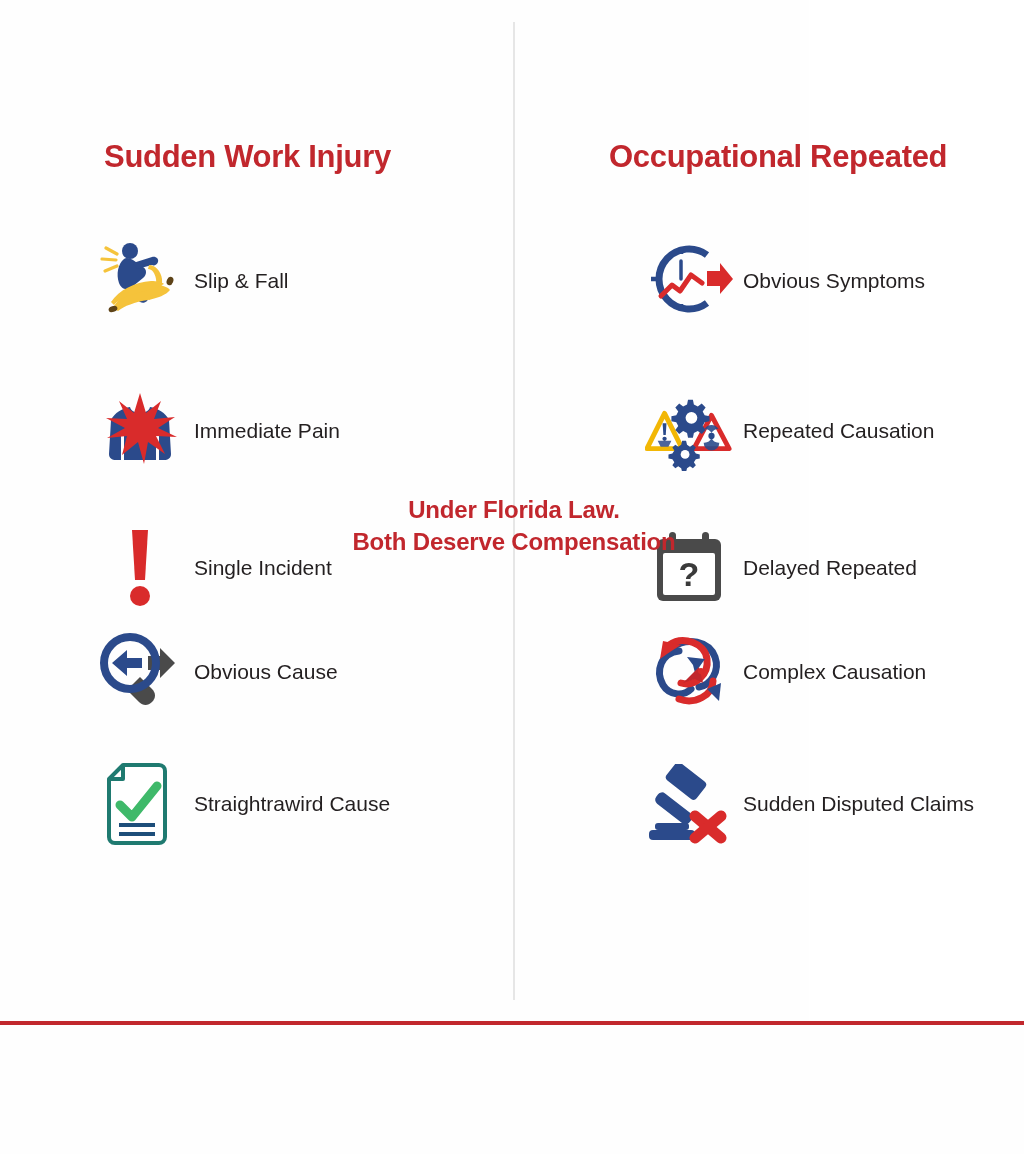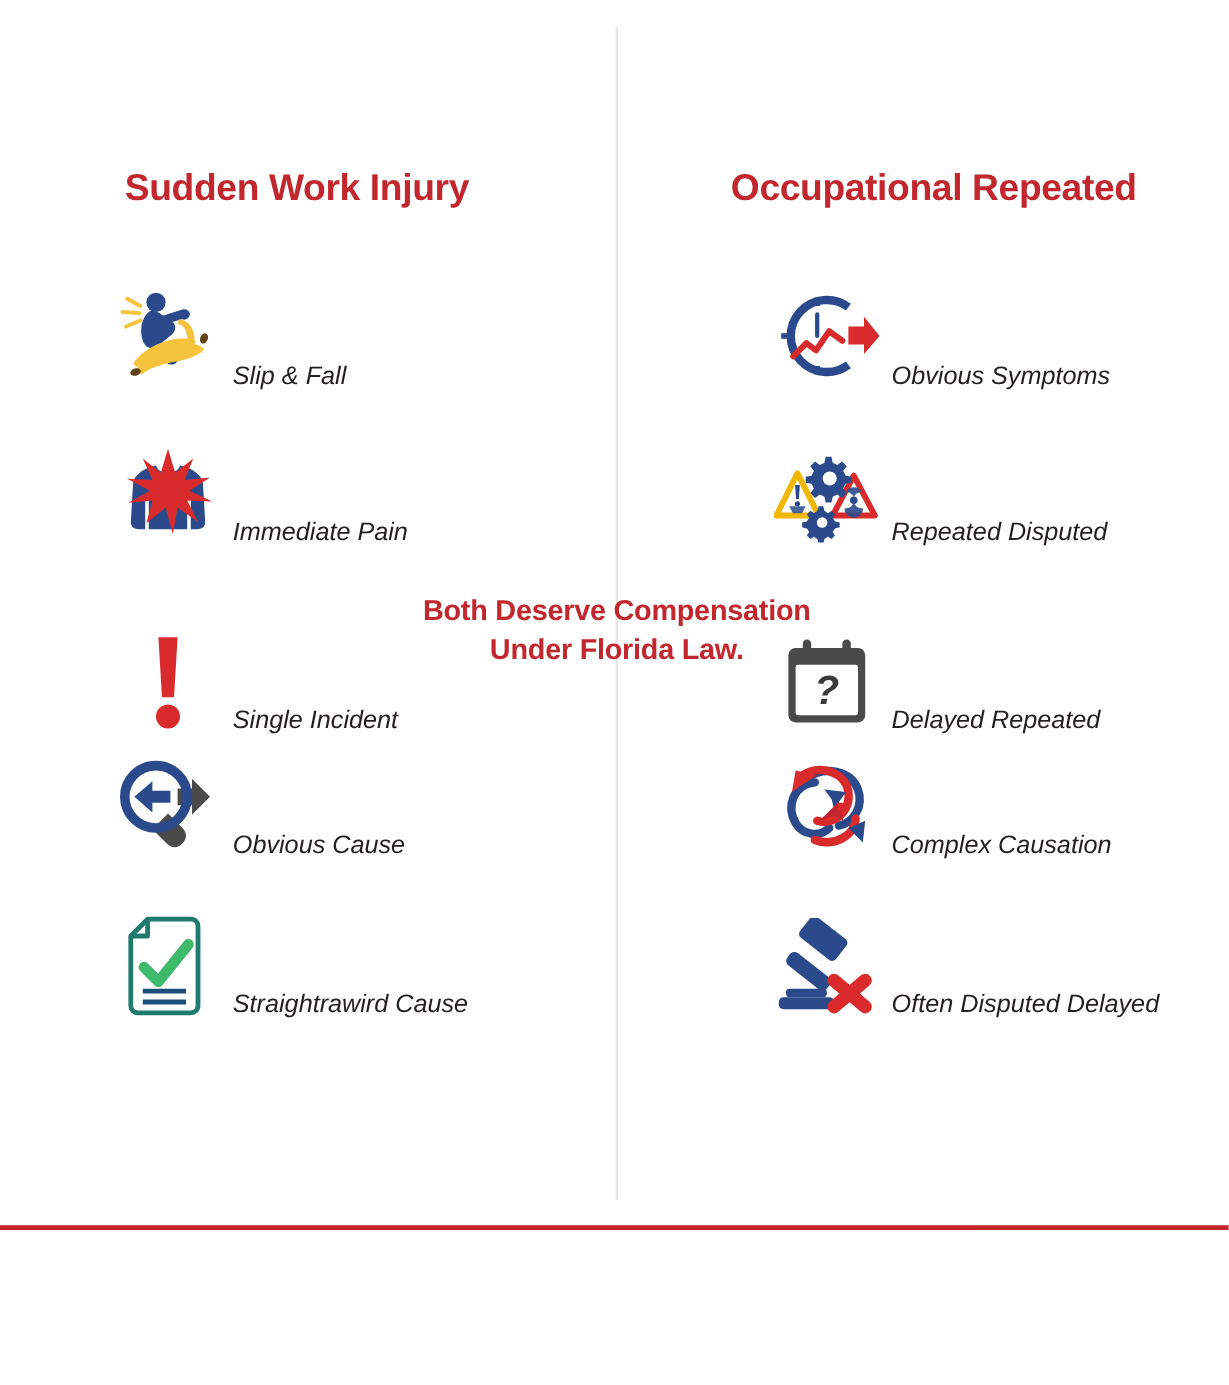--- a/index.html
+++ b/index.html
@@ -37,23 +37,22 @@
     white-space: nowrap;
     font-family: "Liberation Sans", sans-serif;
   }
   #title-left  { left: 104px; top: 139px; }
   #title-right { left: 609px; top: 139px; }
 
   
   .row {
     position: absolute;
     display: flex;
-    align-items: flex-end;
+    align-items: center;
     height: 90px;
-    font-style: italic;
   }
   .row .icon-box {
     width: 88px;
     height: 88px;
     display: flex;
     align-items: center;
     justify-content: center;
     flex: 0 0 88px;
   }
   .row .icon-box svg { display: block; }
@@ -62,21 +61,21 @@
     color: #231f20;
     white-space: nowrap;
     font-family: "Liberation Sans", sans-serif;
     margin-left: 10px;
   }
 
   .col-left  .row { left: 96px; }
   .col-right .row { left: 645px; }
 
   .r1 { top: 236px; }
-  .r2 { top: 366px; }
+  .r2 { top: 386px; }
   .r3 { top: 523px; }
   .r4 { top: 627px; }
   .r5 { top: 759px; }
 
   
   .center-note {
     position: absolute;
     left: 274px;
     top: 494px;
     width: 480px;
@@ -251,21 +250,21 @@
             <path d="M44 8 l5 0 1 5 4 2 4-3 4 4 -3 4 2 4 5 1 0 5 -5 1 -2 4 3 4 -4 4 -4-3 -4 2 -1 5 -5 0 -1-5 -4-2 -4 3 -4-4 3-4 -2-4 -5-1 0-5 5-1 2-4 -3-4 4-4 4 3 4-2 Z"></path>
           </g>
           <circle cx="47.5" cy="26.5" r="6" fill="#ffffff"></circle>
 
           <g fill="#2B4A8B">
             <path d="M38 50 l4 0 1 4 3 2 3-2 3 3 -2 3 2 3 4 1 0 4 -4 1 -2 3 2 3 -3 3 -3-2 -3 2 -1 4 -4 0 -1-4 -3-2 -3 2 -3-3 2-3 -2-3 -4-1 0-4 4-1 2-3 -2-3 3-3 3 2 3-2 Z"></path>
           </g>
           <circle cx="41" cy="64" r="4.5" fill="#ffffff"></circle>
         </svg>
       </div>
-      <div class="label">Repeated Disputed</div>
+      <div class="label">Repeated Causation</div>
     </div>
 
     <div class="row r3">
       <div class="icon-box">
         <svg width="80" height="80" viewBox="0 0 80 80">
 
           <rect x="20" y="4" width="7" height="15" rx="3.5" fill="#4A4A4A"></rect>
           <rect x="53" y="4" width="7" height="15" rx="3.5" fill="#4A4A4A"></rect>
 
           <rect x="8" y="11" width="64" height="62" rx="6" fill="#4A4A4A"></rect>
@@ -313,28 +312,28 @@
             <rect x="2" y="66" width="46" height="10" rx="4"></rect>
             <rect x="8" y="59" width="34" height="7" rx="3"></rect>
           </g>
 
           <g stroke="#D92B2B" stroke-width="11" stroke-linecap="round">
             <line x1="48" y1="52" x2="74" y2="74"></line>
             <line x1="74" y1="52" x2="48" y2="74"></line>
           </g>
         </svg>
       </div>
-      <div class="label">Often Disputed Delayed</div>
+      <div class="label">Sudden Disputed Claims</div>
     </div>
 
   </div>
 
   <div class="center-note">
+    <div>Under Florida Law.</div>
     <div>Both Deserve Compensation</div>
-    <div>Under Florida Law.</div>
   </div>
 
   <div class="footer-rule"></div>
   <div class="footer">
     
     
   </div>
 
 </div>
 

